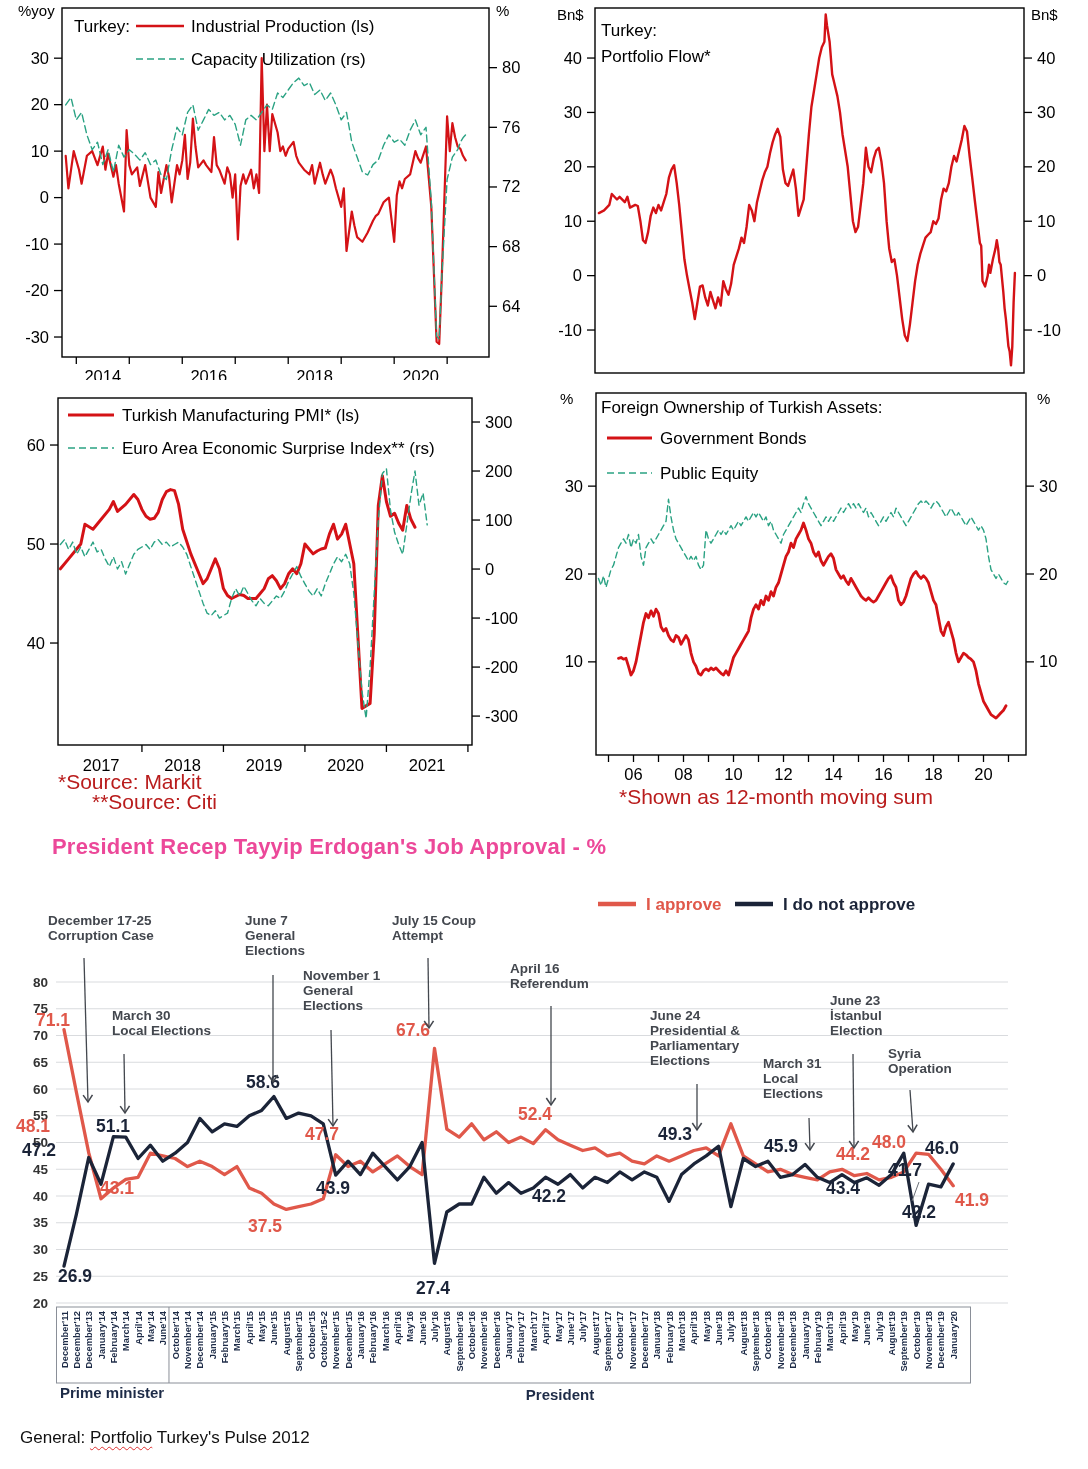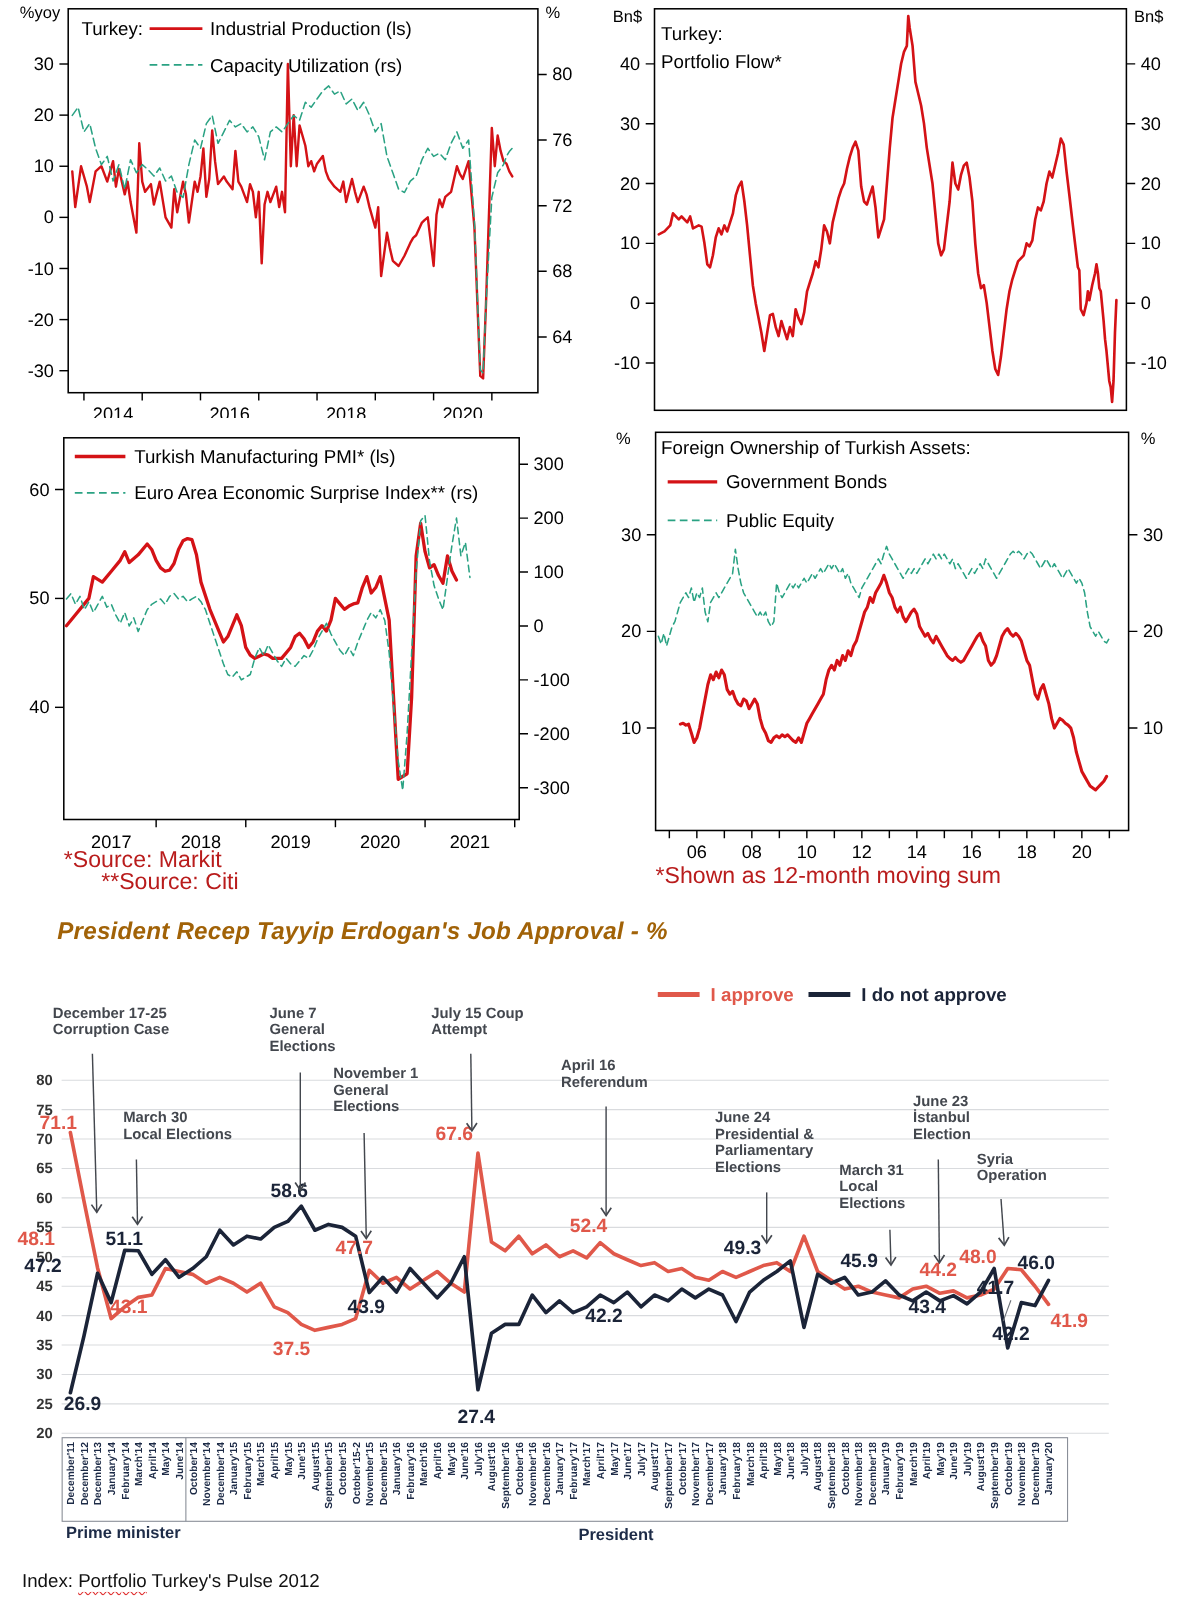--- a/index.html
+++ b/index.html
@@ -1,21 +1,21 @@
 <!DOCTYPE html>
 <html><head>
 <meta charset="utf-8">
 <style>
   html,body{margin:0;padding:0;background:#fff;}
   .page{position:relative;width:1088px;height:1469px;background:#ffffff;overflow:hidden;
         font-family:"Liberation Sans", sans-serif;}
   svg{position:absolute;font-family:"Liberation Sans", sans-serif;}
   .abs{position:absolute;}
   .footnote{font-size:21px;color:#b91c1c;line-height:20px;text-align:center;}
-  .big-title{font-size:22px;font-weight:bold;font-style:italic;color:#a16207;letter-spacing:.2px;}
+  .big-title{font-size:22px;font-weight:bold;color:#ec4899;letter-spacing:.2px;}
   .source-line{font-size:17px;color:#111;}
   .squiggle{text-decoration-line:underline;text-decoration-style:wavy;
             text-decoration-color:#e03030;text-decoration-thickness:1px;text-underline-offset:3px;}
 </style>
 </head>
 <body>
 
 <div class="page">
 
   <div id="chart-host">
@@ -382,18 +382,18 @@
         <text x="646" y="80" font-size="17" fill="#e0584a" font-weight="bold">I approve</text>
         <line x1="735" y1="74" x2="773" y2="74" stroke="#1b2438" stroke-width="4.5"></line>
         <text x="783" y="80" font-size="17" fill="#1b2438" font-weight="bold">I do not approve</text>
       </svg>
     </div>
 
   <div class="abs big-title" style="left:52px;top:834px;width:900px;">President Recep Tayyip Erdogan's Job Approval - %</div>
 
   <div class="abs footnote" style="left:58px;top:772px;">*Source: Markit</div>
   <div class="abs footnote" style="left:58px;top:792px;margin-left:34px;">**Source: Citi</div>
-  <div class="abs footnote" style="left:596px;top:787px;">*Shown as 12-month moving sum</div>
+  <div class="abs footnote" style="left:619px;top:787px;">*Shown as 12-month moving sum</div>
 
   <div class="abs source-line" style="left:20px;top:1428px;">
-    <span>Index: </span><span class="squiggle">Portfolio</span><span> Turkey's Pulse 2012</span>
+    <span>General: </span><span class="squiggle">Portfolio</span><span> Turkey's Pulse 2012</span>
   </div>
 </div>
 
 </body></html>

